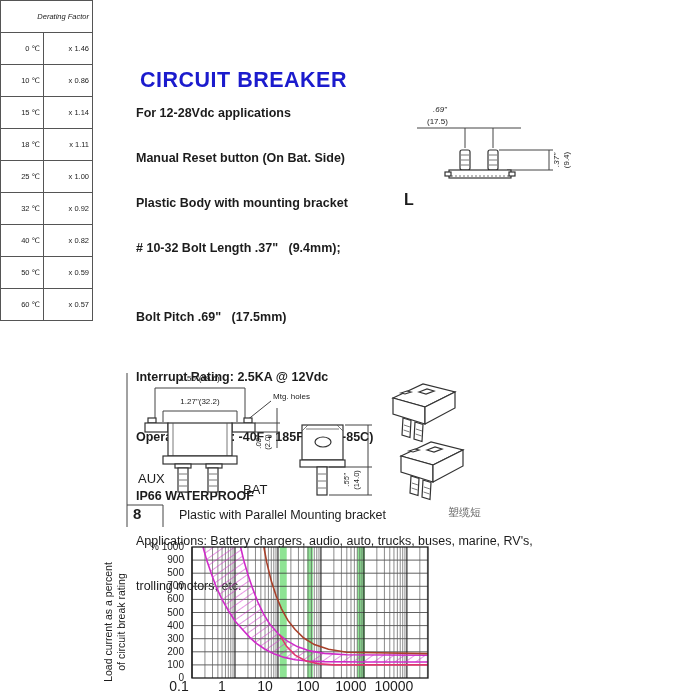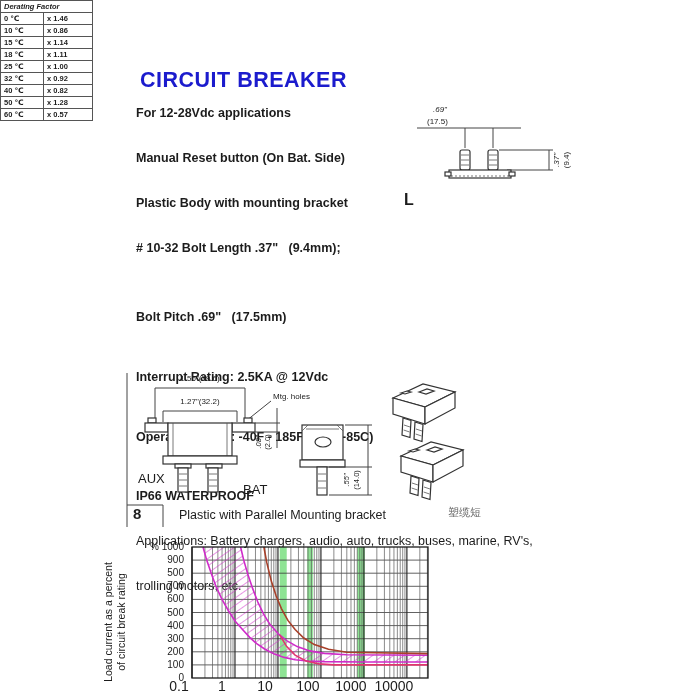--- a/index.html
+++ b/index.html
@@ -17,21 +17,21 @@
   .figrow8{left:133px;top:505px;font-size:15px;font-weight:bold;}
   .figcap{left:179px;top:508px;font-size:12.5px;}
   .figcn{left:448px;top:505px;font-size:11px;}
   .ylab{left:46px;top:608px;width:140px;height:28px;transform:rotate(-90deg);
         font-size:10.5px;line-height:13px;text-align:center;}
   .yticks{left:140px;top:547px;width:48px;height:131px;font-size:10px;}
   .yticks span{position:absolute;right:4px;}
   .xticks{left:179px;top:678px;width:240px;height:14px;font-size:14px;text-decoration:underline;}
   .xticks span{position:absolute;transform:translateX(-50%);}
   .dtable{left:434px;top:547px;border-collapse:collapse;font-size:7.5px;line-height:9px;}
-  .dtable td,.dtable th{border:1px solid #555;padding:1px 3px;text-align:left;font-weight:bold;}
+  .dtable td,.dtable th{border:1px solid #555;padding:11px 3px;text-align:right;font-weight:normal;}
   .dtable th{font-style:italic;}
   .dtable td.t{width:36px;} .dtable td.f{width:42px;}
   svg text{font-family:"Liberation Sans","DejaVu Sans",sans-serif;fill:#1c1c1c;}
   .dimline{stroke:#444;stroke-width:1;fill:none;}
   .part{stroke:#333;stroke-width:1.2;fill:#fff;}
   .thin{stroke:#555;stroke-width:.8;fill:none;}
 </style>
 </head>
 <body>
 
@@ -303,21 +303,21 @@
         <tr>
           <td class="t">32 ℃</td>
           <td class="f">x 0.92</td>
         </tr>
         <tr>
           <td class="t">40 ℃</td>
           <td class="f">x 0.82</td>
         </tr>
         <tr>
           <td class="t">50 ℃</td>
-          <td class="f">x 1.28</td>
+          <td class="f">x 0.59</td>
         </tr>
         <tr>
           <td class="t">60 ℃</td>
           <td class="f">x 0.57</td>
         </tr>
       </tbody>
   </table>
 
 </div>
 

